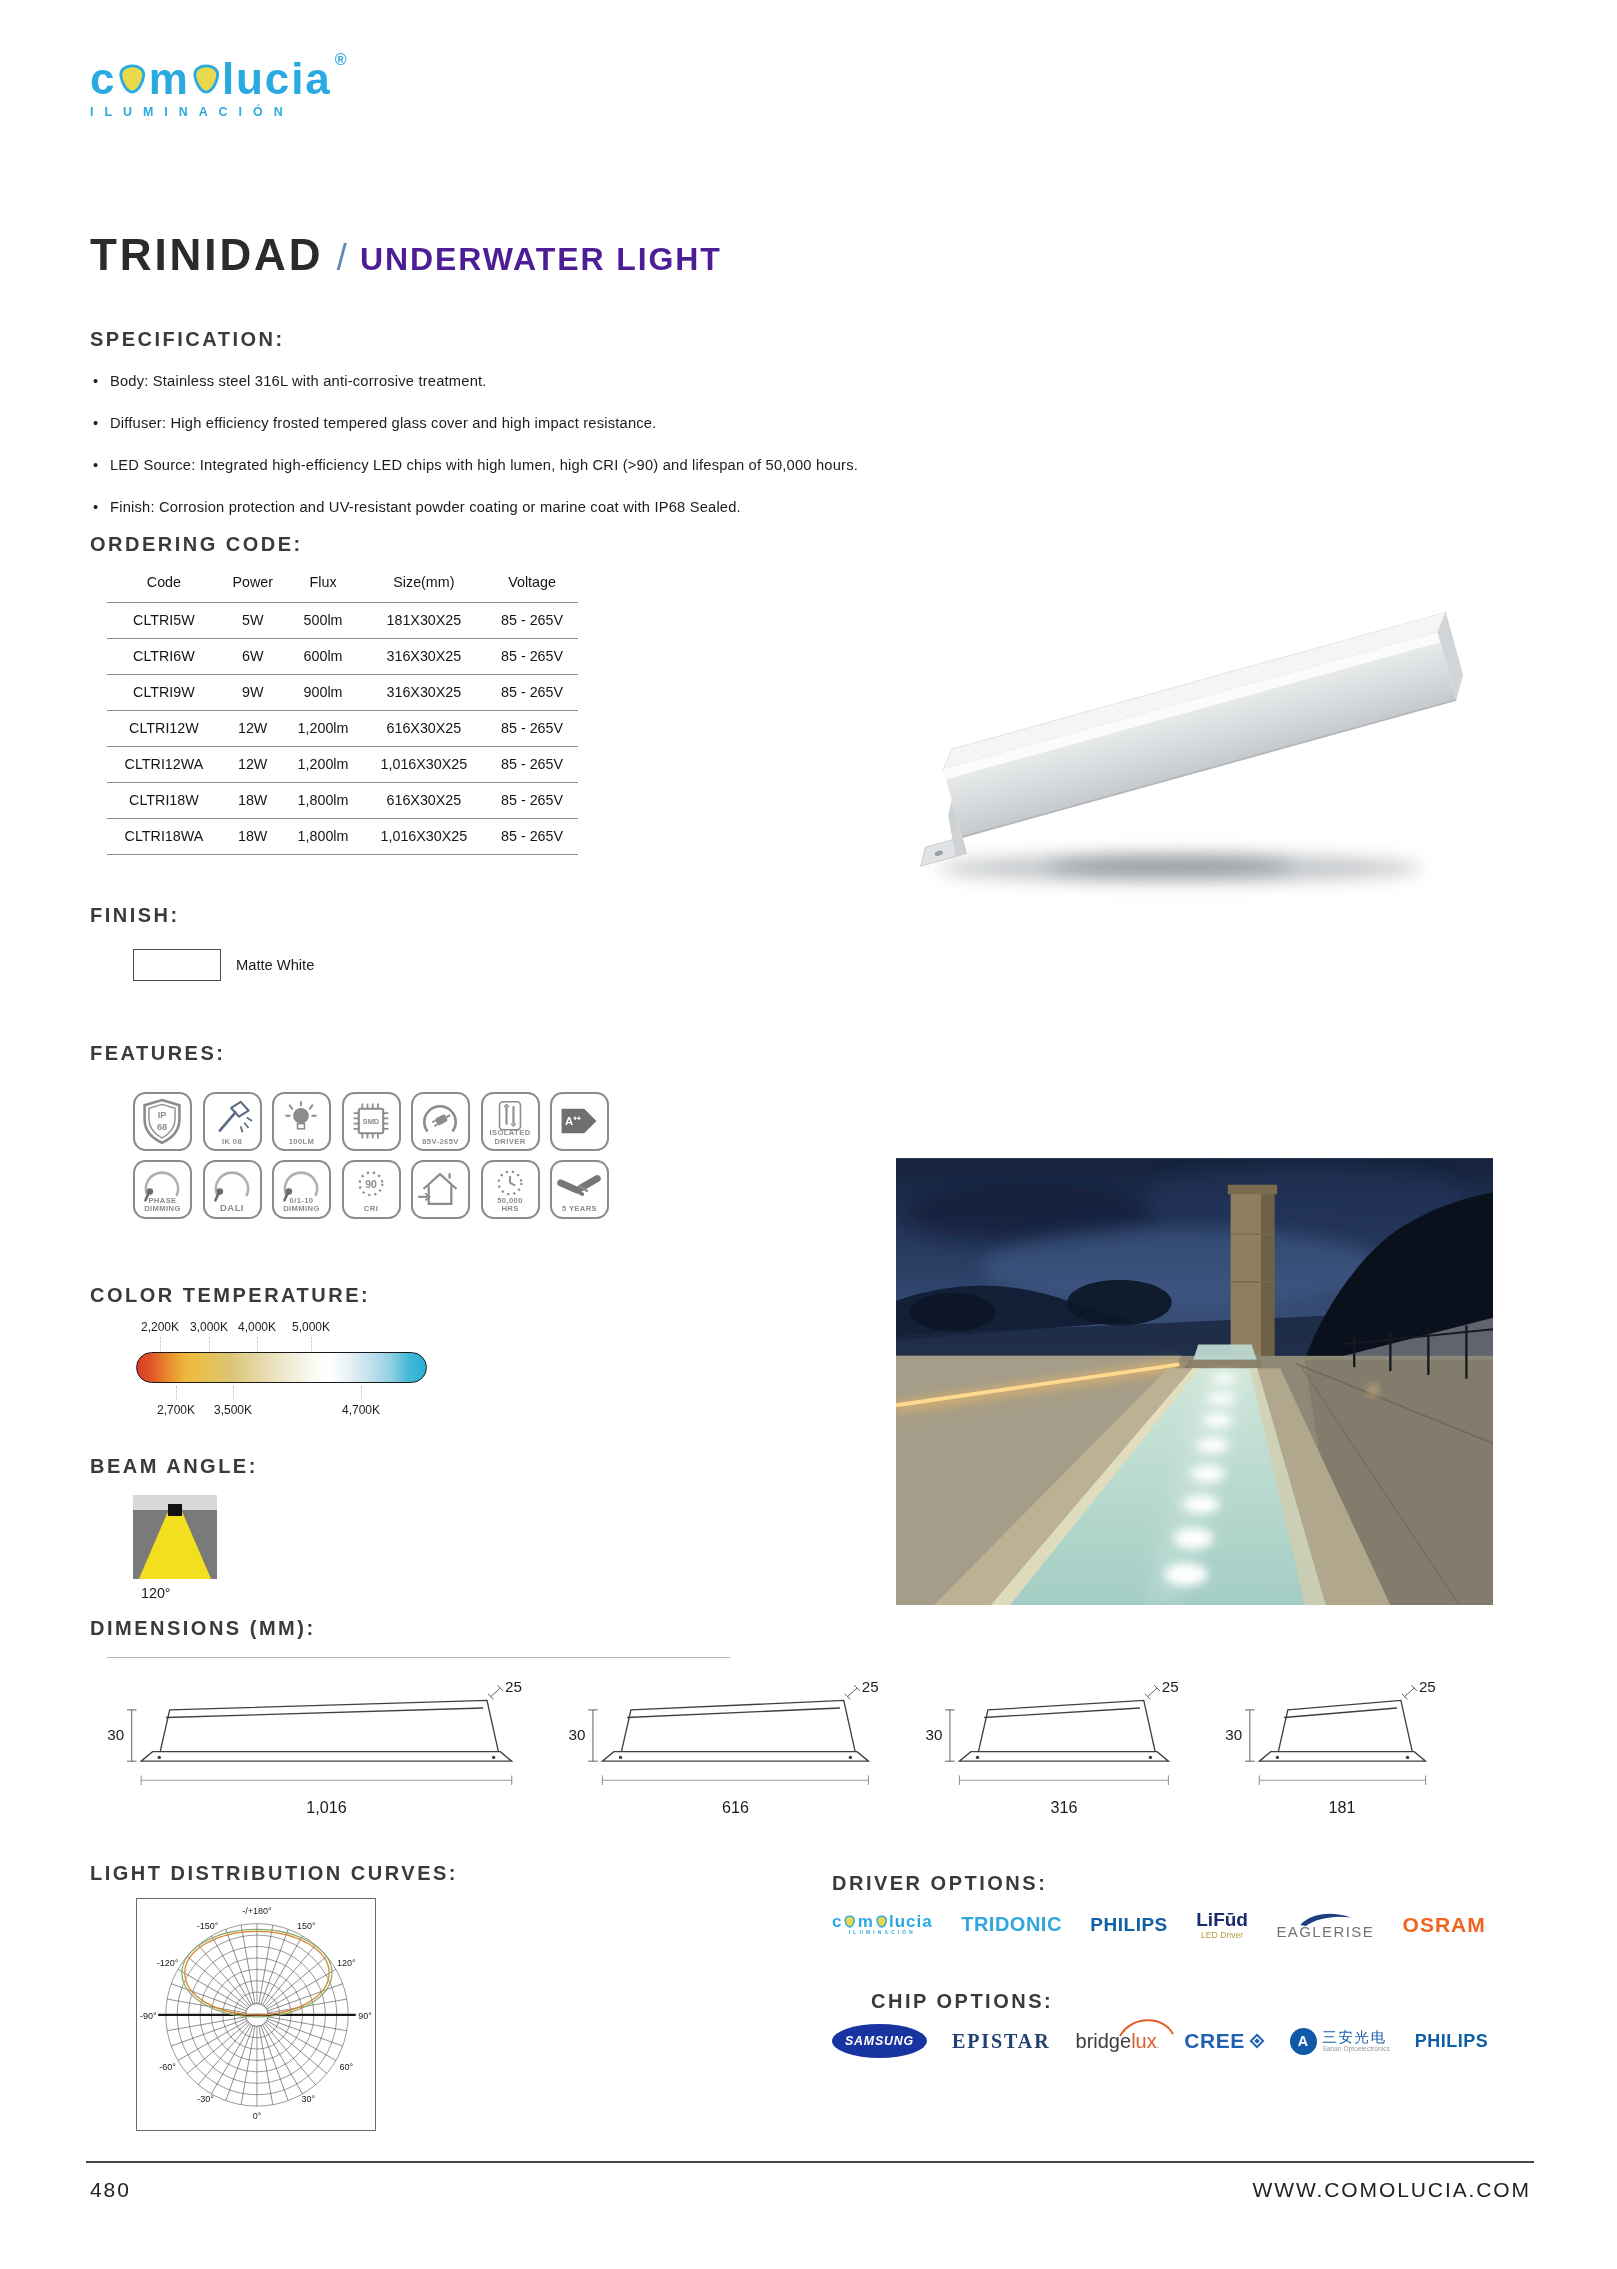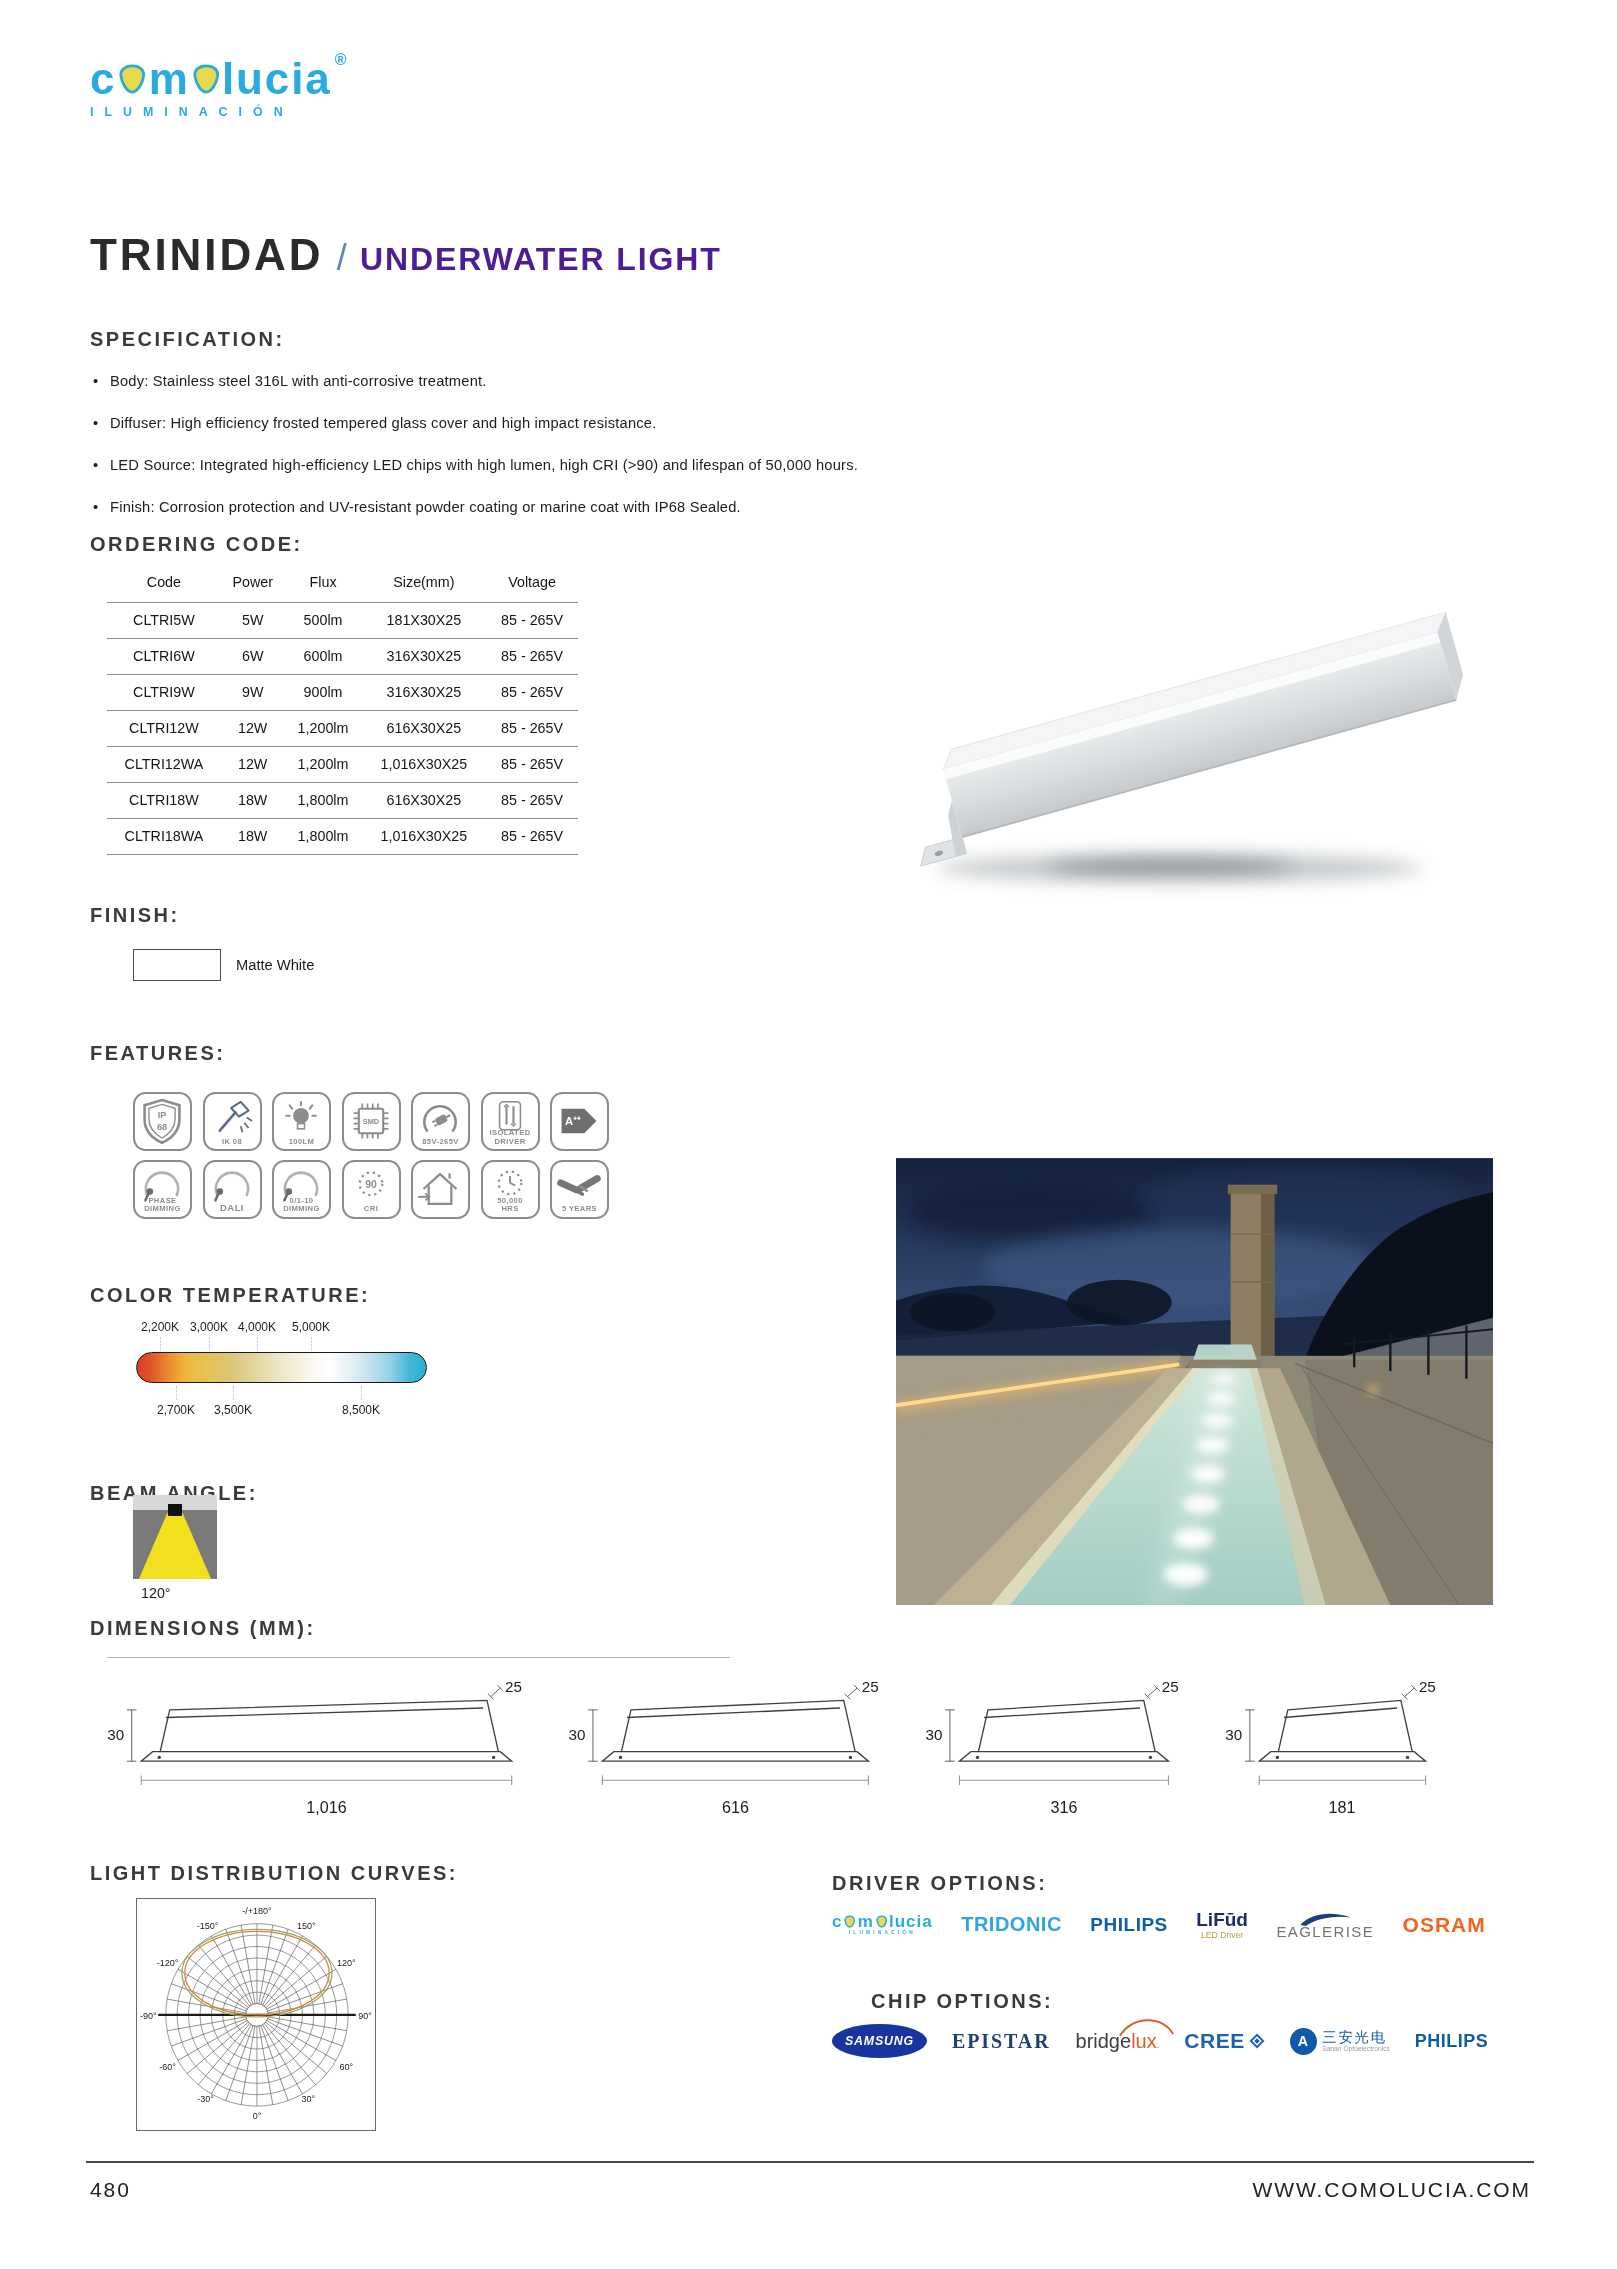--- a/index.html
+++ b/index.html
@@ -389,21 +389,21 @@
     <div class="ct-tick" style="left:24px; top:17px;"></div>
     <div class="ct-tick" style="left:73px; top:17px;"></div>
     <div class="ct-tick" style="left:121px; top:17px;"></div>
     <div class="ct-tick" style="left:175px; top:17px;"></div>
     <div class="ct-bar"></div>
     <div class="ct-tick" style="left:40px; top:66px;"></div>
     <div class="ct-tick" style="left:97px; top:66px;"></div>
     <div class="ct-tick" style="left:225px; top:66px;"></div>
     <div class="ct-lab" style="left:40px; top:83px;">2,700K</div>
     <div class="ct-lab" style="left:97px; top:83px;">3,500K</div>
-    <div class="ct-lab" style="left:225px; top:83px;">8,500K</div>
+    <div class="ct-lab" style="left:225px; top:83px;">4,700K</div>
   </div>
 
   <svg class="abs" style="left:896px; top:1158px;" width="597" height="447" viewBox="0 0 628 470">
     <defs>
       <linearGradient id="sky" x1="0" y1="0" x2="0" y2="1">
         <stop offset="0" stop-color="#15223d"></stop>
           <stop offset="0.6" stop-color="#31466e"></stop>
           <stop offset="1" stop-color="#49608c"></stop>
       </linearGradient>
       <linearGradient id="pool" x1="0" y1="0" x2="0" y2="1">
@@ -461,21 +461,21 @@
     </g>
     <polygon points="322,225 370,225 300,470 260,470" fill="#ffffff" opacity="0.14" filter="url(#pb2)"></polygon>
     <line x1="470" y1="196" x2="628" y2="180" stroke="#141922" stroke-width="2"></line>
     <line x1="482" y1="188" x2="482" y2="220" stroke="#141922" stroke-width="2.5"></line>
     <line x1="520" y1="184" x2="520" y2="224" stroke="#141922" stroke-width="2.5"></line>
     <line x1="560" y1="180" x2="560" y2="228" stroke="#141922" stroke-width="2.5"></line>
     <line x1="600" y1="176" x2="600" y2="232" stroke="#141922" stroke-width="2.5"></line>
     <circle cx="502" cy="244" r="4" fill="#ffcf7a" filter="url(#pb)"></circle>
   </svg>
 
-  <div class="abs sec-heading" style="left:90px; top:1455px;margin-top:27px;">BEAM ANGLE:</div>
+  <div class="abs sec-heading" style="left:90px; top:1455px;">BEAM ANGLE:</div>
   <div class="abs beam" style="left:133px; top:1495px;">
     <div class="beam-top"></div>
     <div class="beam-cone"></div>
     <div class="beam-src"></div>
   </div>
   <div class="abs beam-label" style="left:141px; top:1585px;">120°</div>
 
   <div class="abs sec-heading" style="left:90px; top:1617px;">DIMENSIONS (MM):</div>
   <div class="abs dims-rule" style="left:107px; top:1657px; width:623px;"></div>
   <div class="abs dims-row" style="left:107px; top:1670px;">

